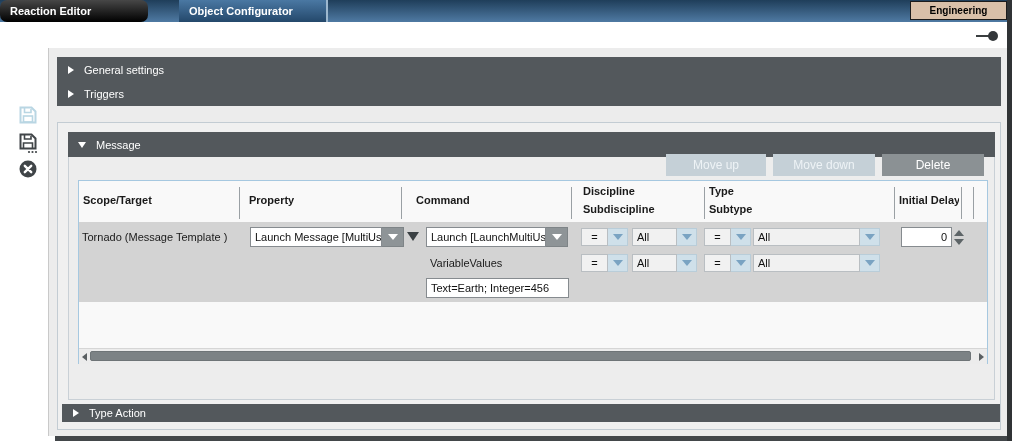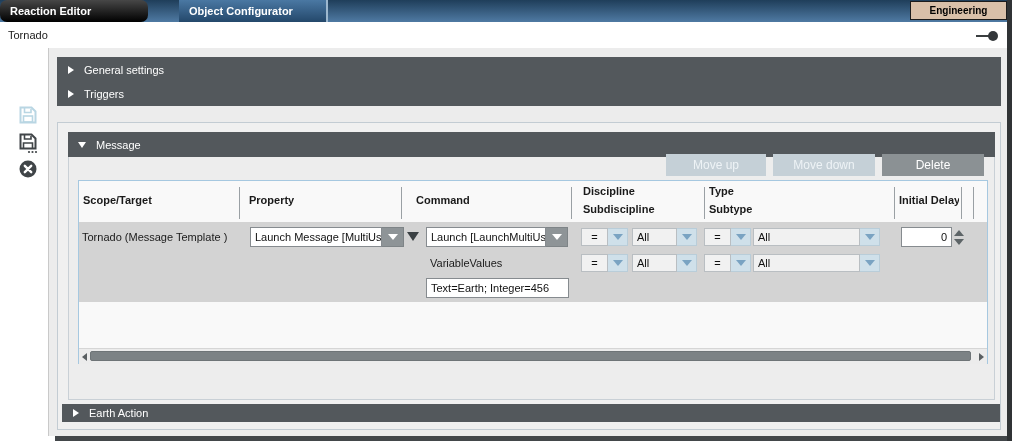--- a/index.html
+++ b/index.html
@@ -111,23 +111,20 @@
   <div class="topbar">
     <div class="tab tab-dark">
       <span>Reaction Editor</span>
     </div>
     <div class="tab tab-blue">
       <span>Object Configurator</span>
     </div>
     <div class="badge">Engineering</div>
   </div>
 
-  <div class="titlerow">
-    <span class="objname">Tornado</span>
-  </div>
   <span class="pin">
     <i class="pin-line"></i>
     <i class="pin-dot"></i>
   </span>
 
   <div class="leftcol">
     <span class="toolicon" style="top:57px">
       <svg width="20" height="20" viewBox="0 0 20 20">
         <path d="M2.5 2.5 H13.5 L17.5 6.5 V17.5 H2.5 Z" fill="none" stroke="#b9d6e3" stroke-width="2"></path>
         <path d="M6.5 3 V7.5 H13 V4" fill="none" stroke="#b9d6e3" stroke-width="1.6"></path>
@@ -285,18 +282,18 @@
     <div class="dd-b">
         <i class="tri-b"></i>
       </div>
   </div>
 
   <input class="txt" style="left: 426px; top: 278px; width: 143px;" value="Text=Earth; Integer=456">
 
 
   <div class="secbar" style="left:62px;top:404px;width:938px;height:18px">
     <i class="tri-r"></i>
-    <span class="lbl">Earth Action</span>
+    <span class="lbl">Type Action</span>
   </div>
 
   <div class="bottomstrip"></div>
   <div class="rightborder"></div>
 </div>
 
 </body></html>

